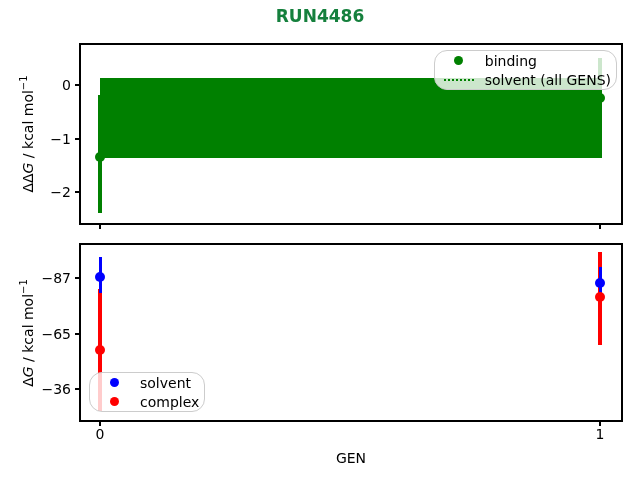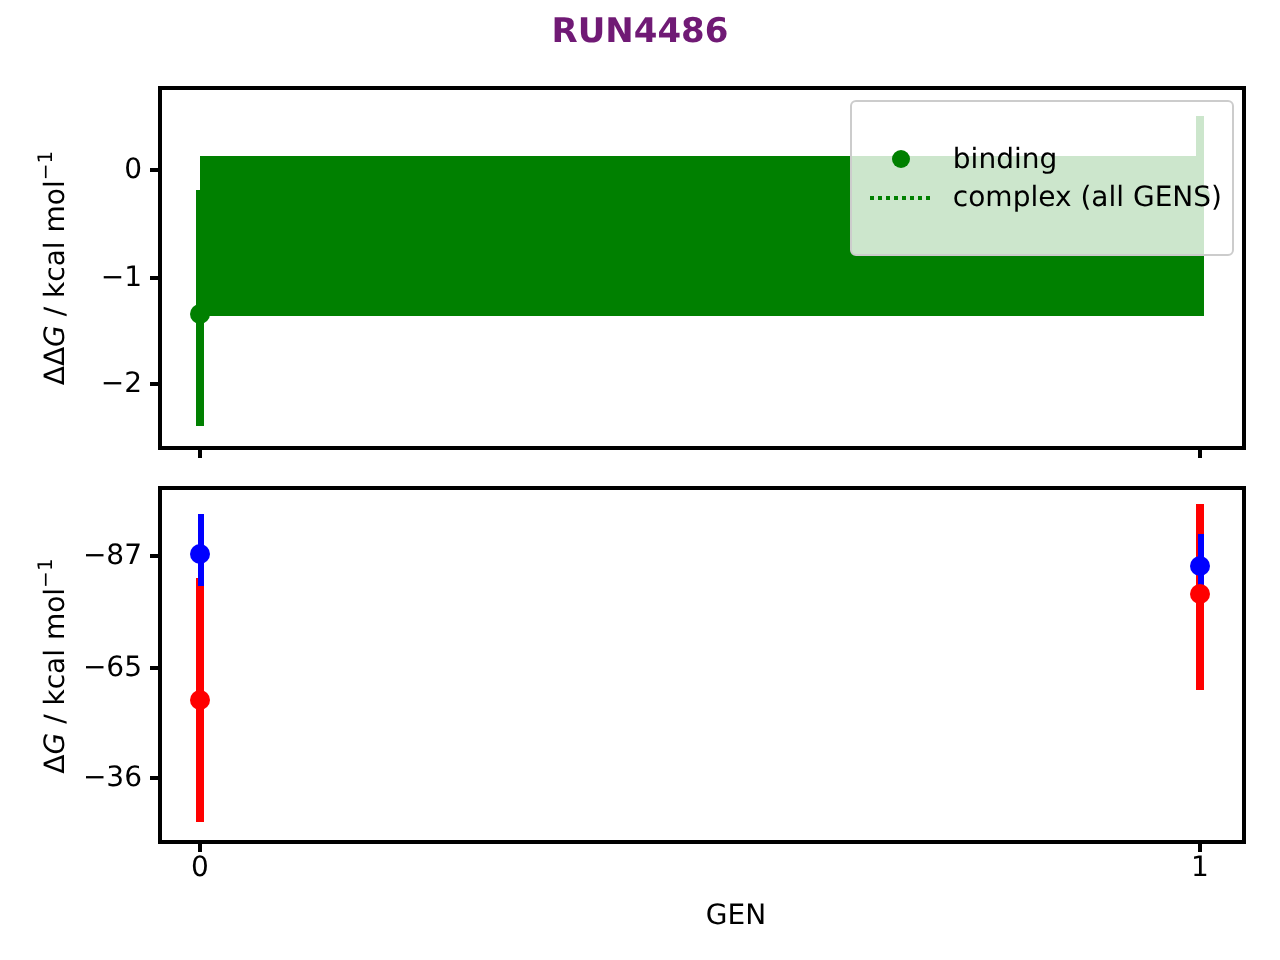--- a/index.html
+++ b/index.html
@@ -1,38 +1,38 @@
 <!DOCTYPE html>
 <html><head>
 <meta charset="utf-8">
 <style>
   html,body{margin:0;padding:0;background:#fff;}
   #figure{position:relative;width:640px;height:480px;background:#ffffff;
           font-family:"DejaVu Sans","Liberation Sans",sans-serif;overflow:hidden;}
   #plot-title{position:absolute;top:6px;left:0;width:640px;text-align:center;
-              font-size:17px;font-weight:bold;color:#701a75;}
+              font-size:17px;font-weight:bold;color:#15803d;}
   .axes{position:absolute;border:2px solid #000;box-sizing:border-box;background:#fff;}
   #ax0{left:79px;top:43px;width:544px;height:182px;}
   #ax1{left:79px;top:243px;width:544px;height:179px;}
   .axes *{position:absolute;}
   .band{}
   .ebar{}
   .dot{border-radius:50%;}
   .ytickmark{width:4px;height:2px;background:#000;left:-6px;}
   .xtickmark{width:2px;height:4px;background:#000;}
   .yticklabel{left:-54px;width:44px;text-align:right;font-size:14px;color:#000;line-height:18px;}
   .xticklabel{width:24px;text-align:center;font-size:14px;color:#000;}
   .ylabel{position:absolute;white-space:nowrap;font-size:14px;color:#000;
           transform:translate(-50%,-50%) rotate(-90deg);}
   .ylabel sup{font-size:10px;}
   .ylabel i{font-style:italic;}
-  #x-axis-label{position:absolute;left:96px;width:544px;top:450px;text-align:center;
+  #x-axis-label{position:absolute;left:79px;width:544px;top:450px;text-align:center;
                 font-size:14px;color:#000;}
-  .legend{background:rgba(255,255,255,0.8);border:1px solid #cccccc;border-radius:3px;
-          box-sizing:border-box;padding:19px 5px;z-index:5;}
+  .legend{background:rgba(255,255,255,0.8);border:1px solid #cccccc;border-radius:13px;
+          box-sizing:border-box;padding:0 5px;z-index:5;}
   .legend-row{position:static;display:flex;align-items:center;height:19px;}
   .legend-marker{position:static;width:38px;display:flex;justify-content:center;align-items:center;flex:0 0 38px;}
   .legend-dot{position:static;width:9px;height:9px;border-radius:50%;}
   .legend-dotted{position:static;width:30px;height:0;border-top:2px dotted #008000;}
   .legend-label{position:static;font-size:14px;color:#000;margin-left:7px;white-space:nowrap;}
 </style>
 </head>
 <body>
 
 <div id="figure">
@@ -55,21 +55,21 @@
         <div class="legend-row">
           <div class="legend-marker">
             <div class="legend-dot" style="background: rgb(0, 128, 0);"></div>
           </div>
           <span class="legend-label">binding</span>
         </div>
         <div class="legend-row">
           <div class="legend-marker">
             <div class="legend-dotted" style="border-top-color: rgb(0, 128, 0);"></div>
           </div>
-          <span class="legend-label">complex (all GENS)</span>
+          <span class="legend-label">solvent (all GENS)</span>
         </div>
       </div>
     </div>
   <div class="axes" id="ax1">
       <div class="ebar" style="left: 17px; width: 4px; top: 44.1398px; height: 122.298px; background: rgb(255, 0, 0);"></div>
       <div class="ebar" style="left: 517px; width: 4px; top: 6.89441px; height: 93.3913px; background: rgb(255, 0, 0);"></div>
       <div class="ebar" style="left: 17.5px; width: 3px; top: 12.4534px; height: 35.5776px; background: rgb(0, 0, 255);"></div>
       <div class="ebar" style="left: 517.5px; width: 3px; top: 21.9037px; height: 32.2422px; background: rgb(0, 0, 255);"></div>
       <div class="dot" style="left: 14px; top: 26.9099px; width: 10px; height: 10px; background: rgb(0, 0, 255);"></div>
       <div class="dot" style="left: 514px; top: 33.0248px; width: 10px; height: 10px; background: rgb(0, 0, 255);"></div>
@@ -78,17 +78,31 @@
       <div class="ytickmark" style="top: 32.0217px;"></div>
       <div class="yticklabel" style="top: 24px;">−87</div>
       <div class="ytickmark" style="top: 87.6118px;"></div>
       <div class="yticklabel" style="top: 79.6118px;">−65</div>
       <div class="ytickmark" style="top: 143.202px;"></div>
       <div class="yticklabel" style="top: 135.202px;">−36</div>
       <div class="xtickmark" style="left: 18px; top: 177px;"></div>
       <div class="xticklabel" style="left: 7px; top: 181px;">0</div>
       <div class="xtickmark" style="left: 518px; top: 177px;"></div>
       <div class="xticklabel" style="left: 507px; top: 181px;">1</div>
+      <div class="legend" style="left: 8px; bottom: 8px;">
+        <div class="legend-row">
+          <div class="legend-marker">
+            <div class="legend-dot" style="background: rgb(0, 0, 255);"></div>
+          </div>
+          <span class="legend-label">solvent</span>
+        </div>
+        <div class="legend-row">
+          <div class="legend-marker">
+            <div class="legend-dot" style="background: rgb(255, 0, 0);"></div>
+          </div>
+          <span class="legend-label">complex</span>
+        </div>
+      </div>
     </div>
   <div id="x-axis-label">GEN</div>
 <div class="ylabel" style="left: 27px; top: 134px;"><span>ΔΔ</span><i>G</i><span> / kcal mol</span><sup>−1</sup></div>
     <div class="ylabel" style="left: 27px; top: 332.5px;"><span>Δ</span><i>G</i><span> / kcal mol</span><sup>−1</sup></div>
   </div>
 
 </body></html>

